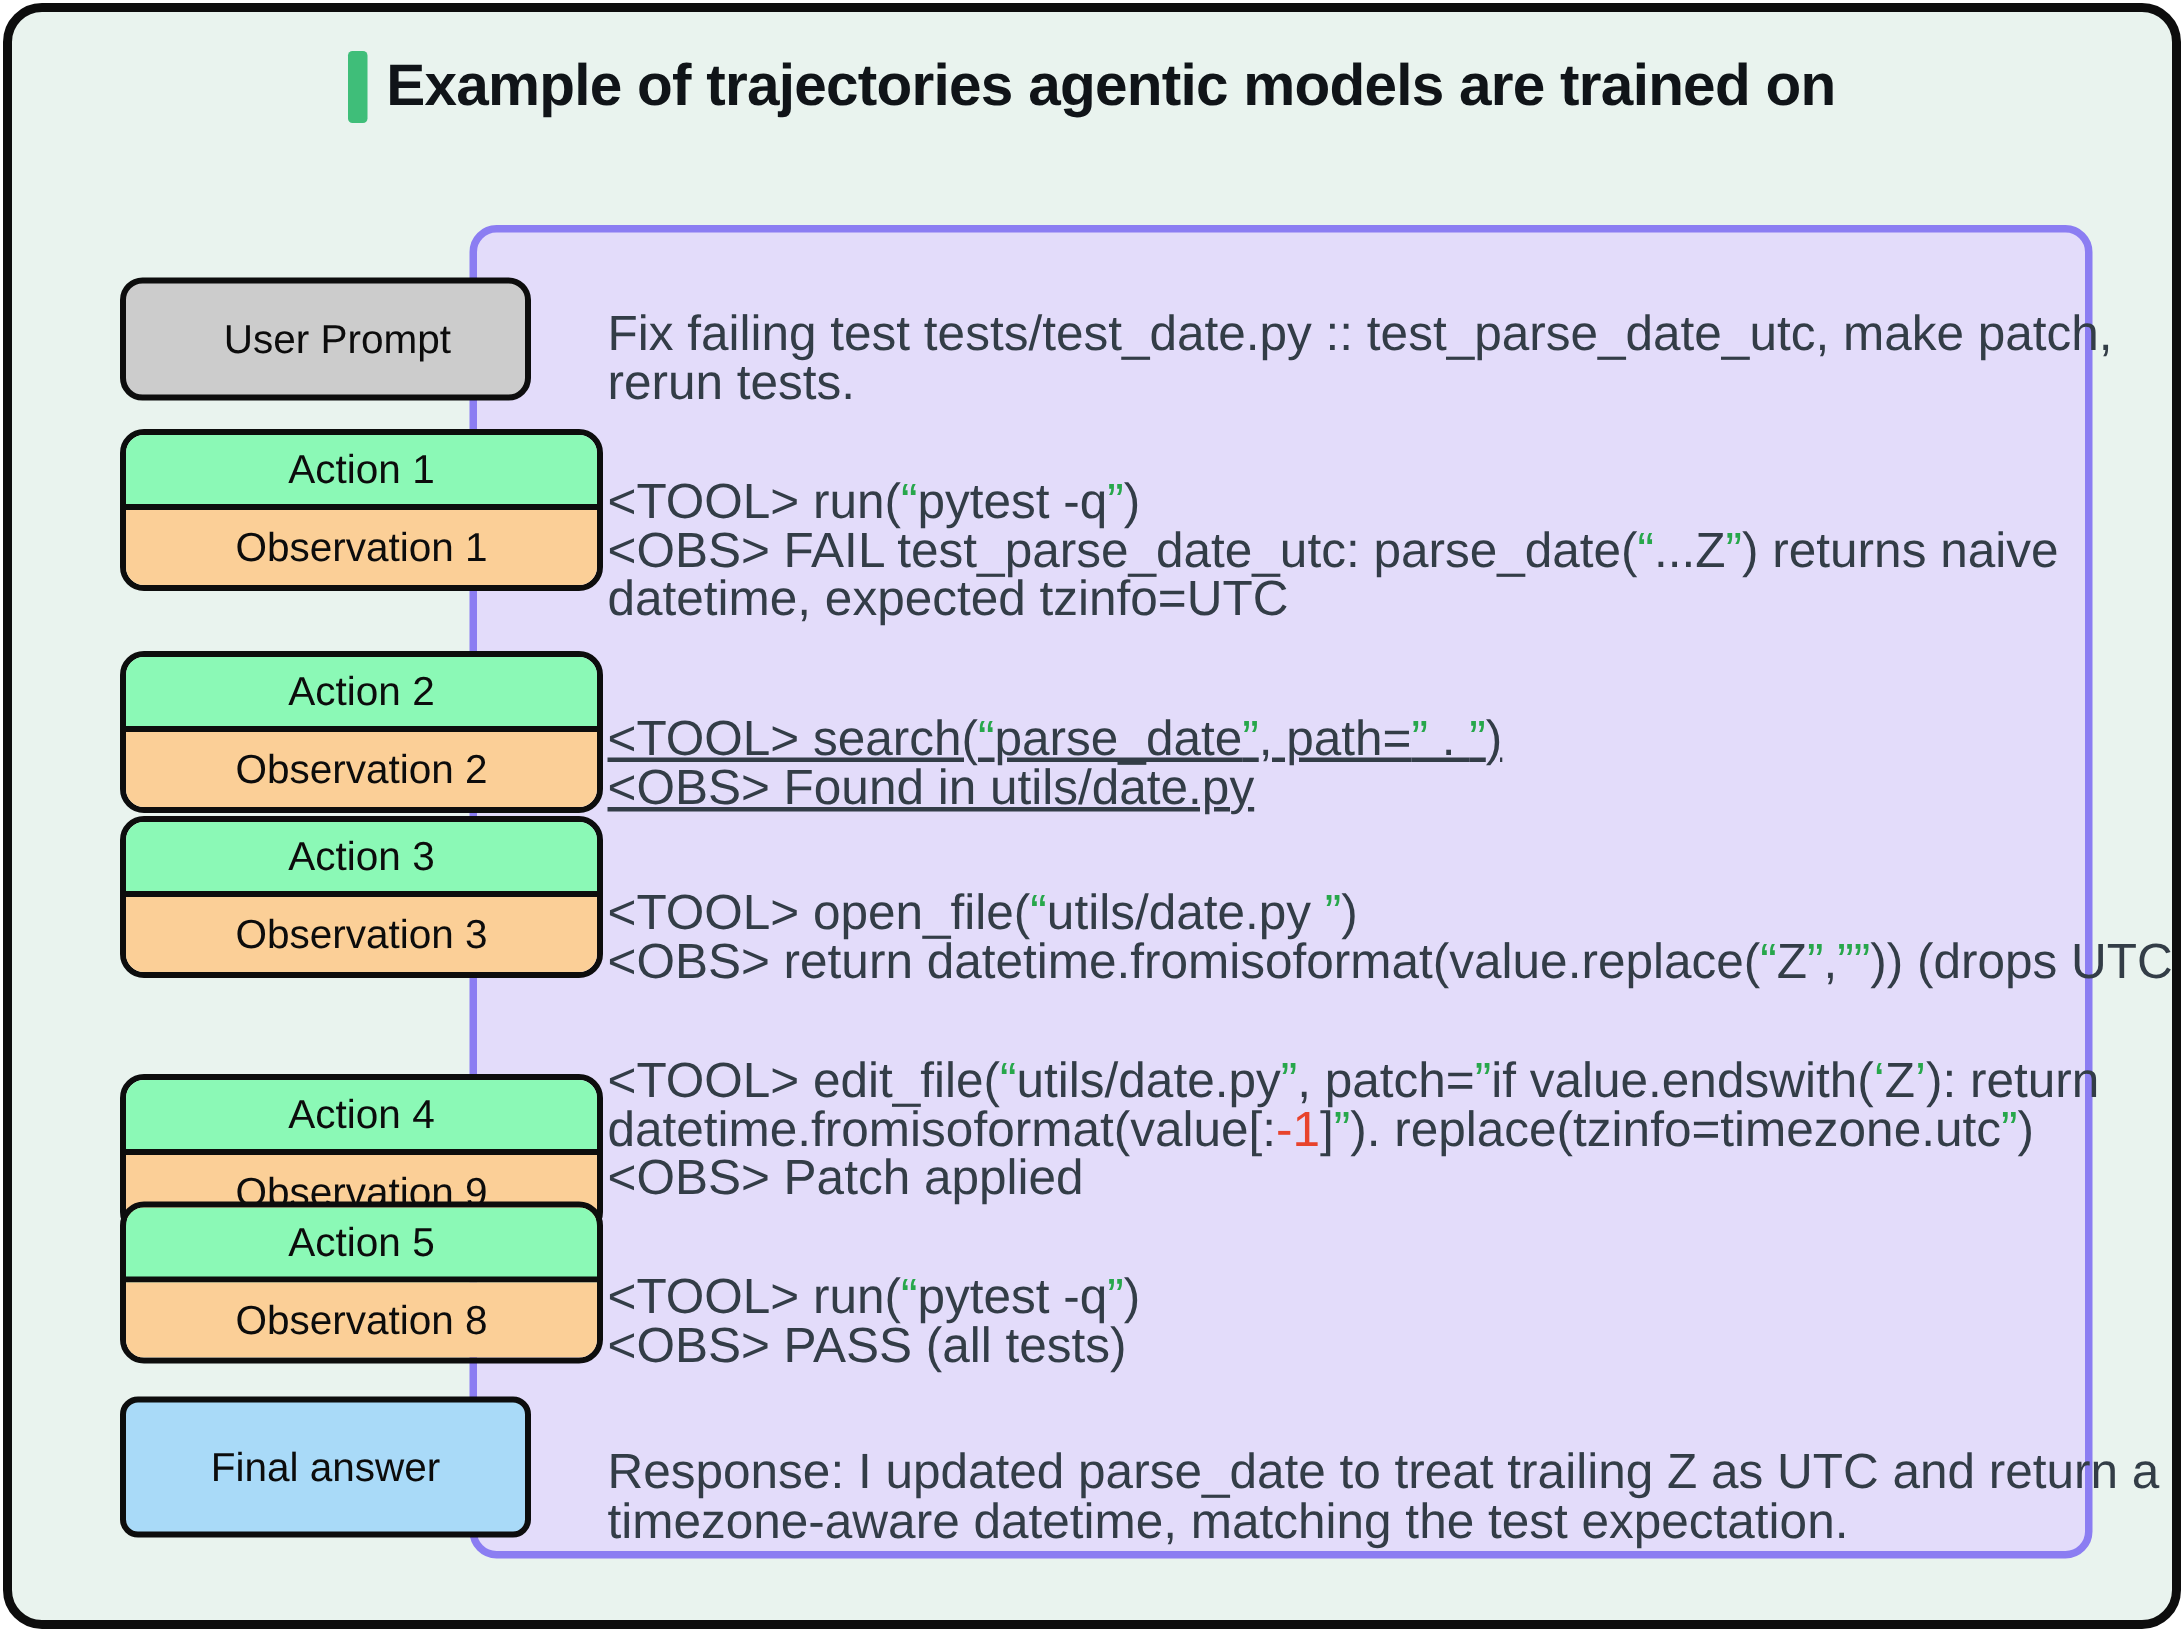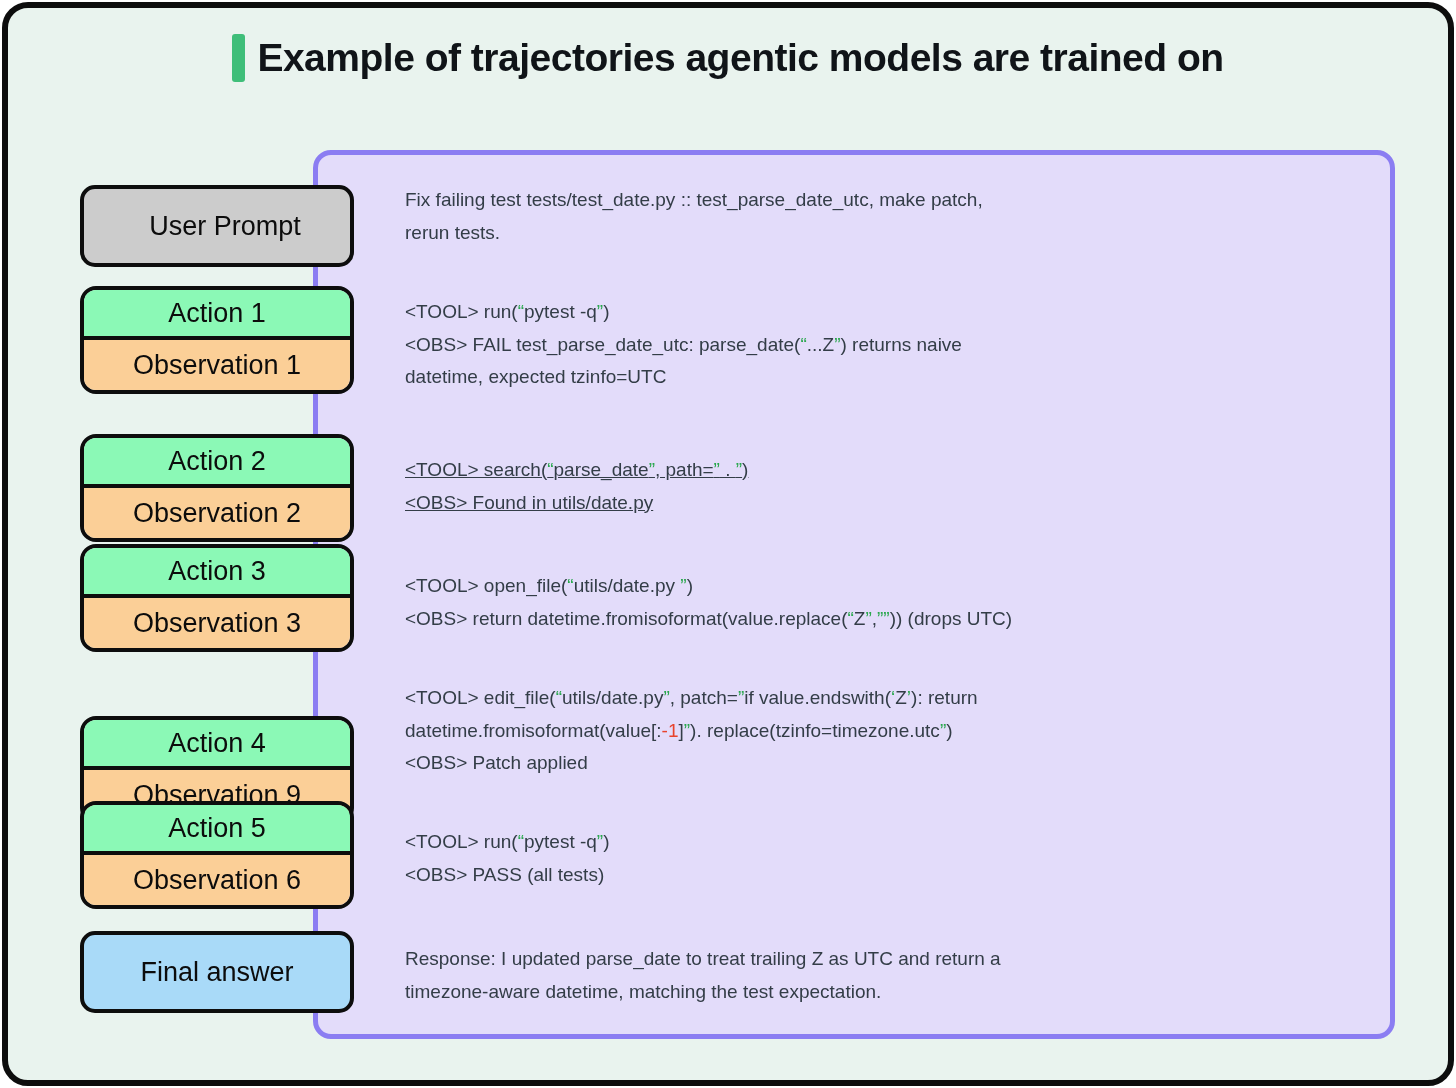--- a/index.html
+++ b/index.html
@@ -41,32 +41,32 @@
   .box {
     position:absolute; left:72px; width:274px; z-index:2;
     border:4px solid #0d0d0d; border-radius:15px;
     display:flex; align-items:center; justify-content:center;
   }
   .box-label { font-size:27px; font-weight:500; color:#0c0c0c; }
   .box.prompt { background:var(--gray);padding-left:16px; }
   .box.final  { background:var(--blue); }
 
   .pair {
-    position:absolute; left:72px; width:274px; z-index:2;
+    position:absolute; left:72px; width:322px; z-index:2;
     border:4px solid #0d0d0d; border-radius:16px;
     overflow:hidden; display:flex; flex-direction:column;
     height:108px;
   }
   .half { display:flex; align-items:center; justify-content:center; }
   .half.action { background:var(--green); height:50px; border-bottom:4px solid #0d0d0d; }
   .half.obs    { background:var(--orange); flex:1; }
 
   .txt {
     position:absolute; left:397px; width:965px; z-index:2;
-    font-size:19px; line-height:32.5px; color:var(--text);
+    font-size:33px; line-height:32.5px; color:var(--text);margin-top:22px;
   }
   .ln { white-space:nowrap; }
   .c-g { color:var(--quote); }
   .c-r { color:var(--neg); }
 </style>
 </head>
 <body>
 
 <div class="frame">
 
@@ -115,25 +115,25 @@
     <div class="half obs">
       <span class="box-label">Observation 9</span>
     </div>
   </div>
 
   <div class="pair" style="top:793px;">
     <div class="half action">
       <span class="box-label">Action 5</span>
     </div>
     <div class="half obs">
-      <span class="box-label">Observation 6</span>
+      <span class="box-label">Observation 8</span>
     </div>
   </div>
 
-  <div class="box final" style="top:923px; height:82px;">
+  <div class="box final" style="top:923px; height:94px;border-radius:12px;">
     <span class="box-label">Final answer</span>
   </div>
 
   <div class="txt" style="top:176px;">
       <div class="ln"><span>Fix failing test tests/test_date.py :: test_parse_date_utc, make patch,</span></div>
       <div class="ln"><span>rerun tests.</span></div>
     </div>
   <div class="txt" style="top:288px;">
       <div class="ln"><span>&lt;TOOL&gt; run(</span><span class="c-g">“</span><span>pytest -q</span><span class="c-g">”</span><span>)</span></div>
       <div class="ln"><span>&lt;OBS&gt; FAIL test_parse_date_utc: parse_date(</span><span class="c-g">“</span><span>...Z</span><span class="c-g">”</span><span>) returns naive</span></div>

